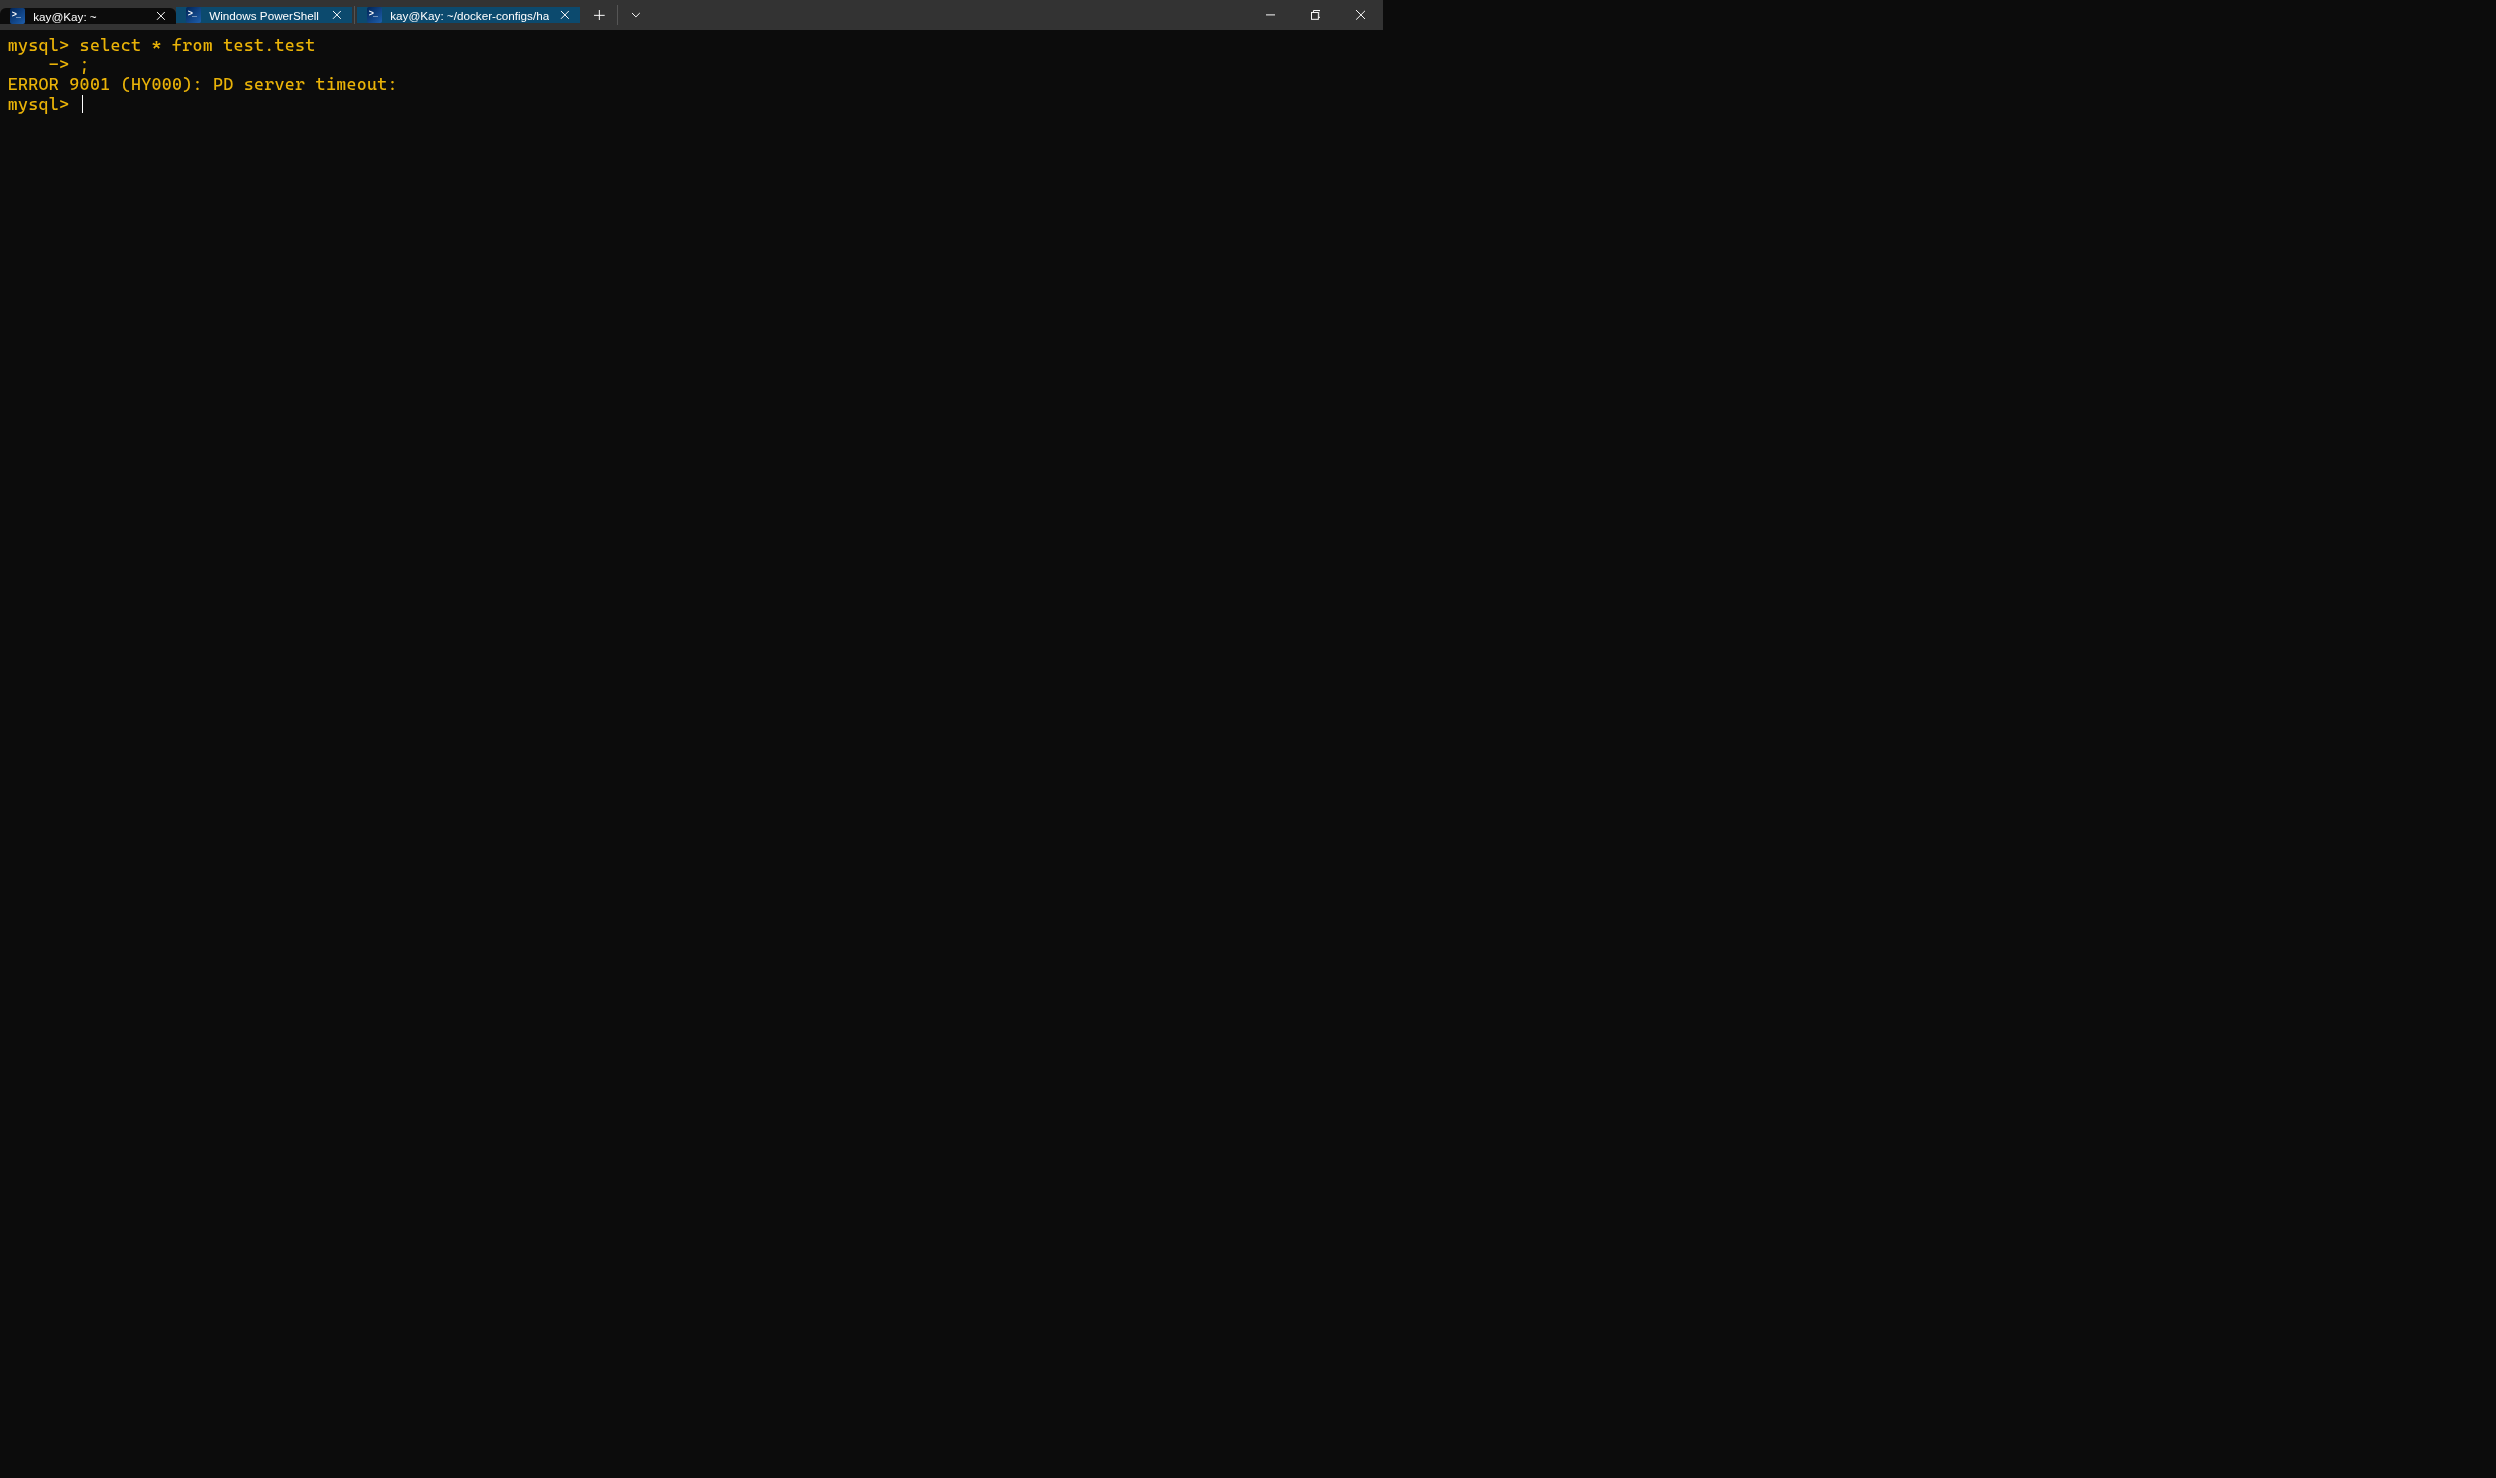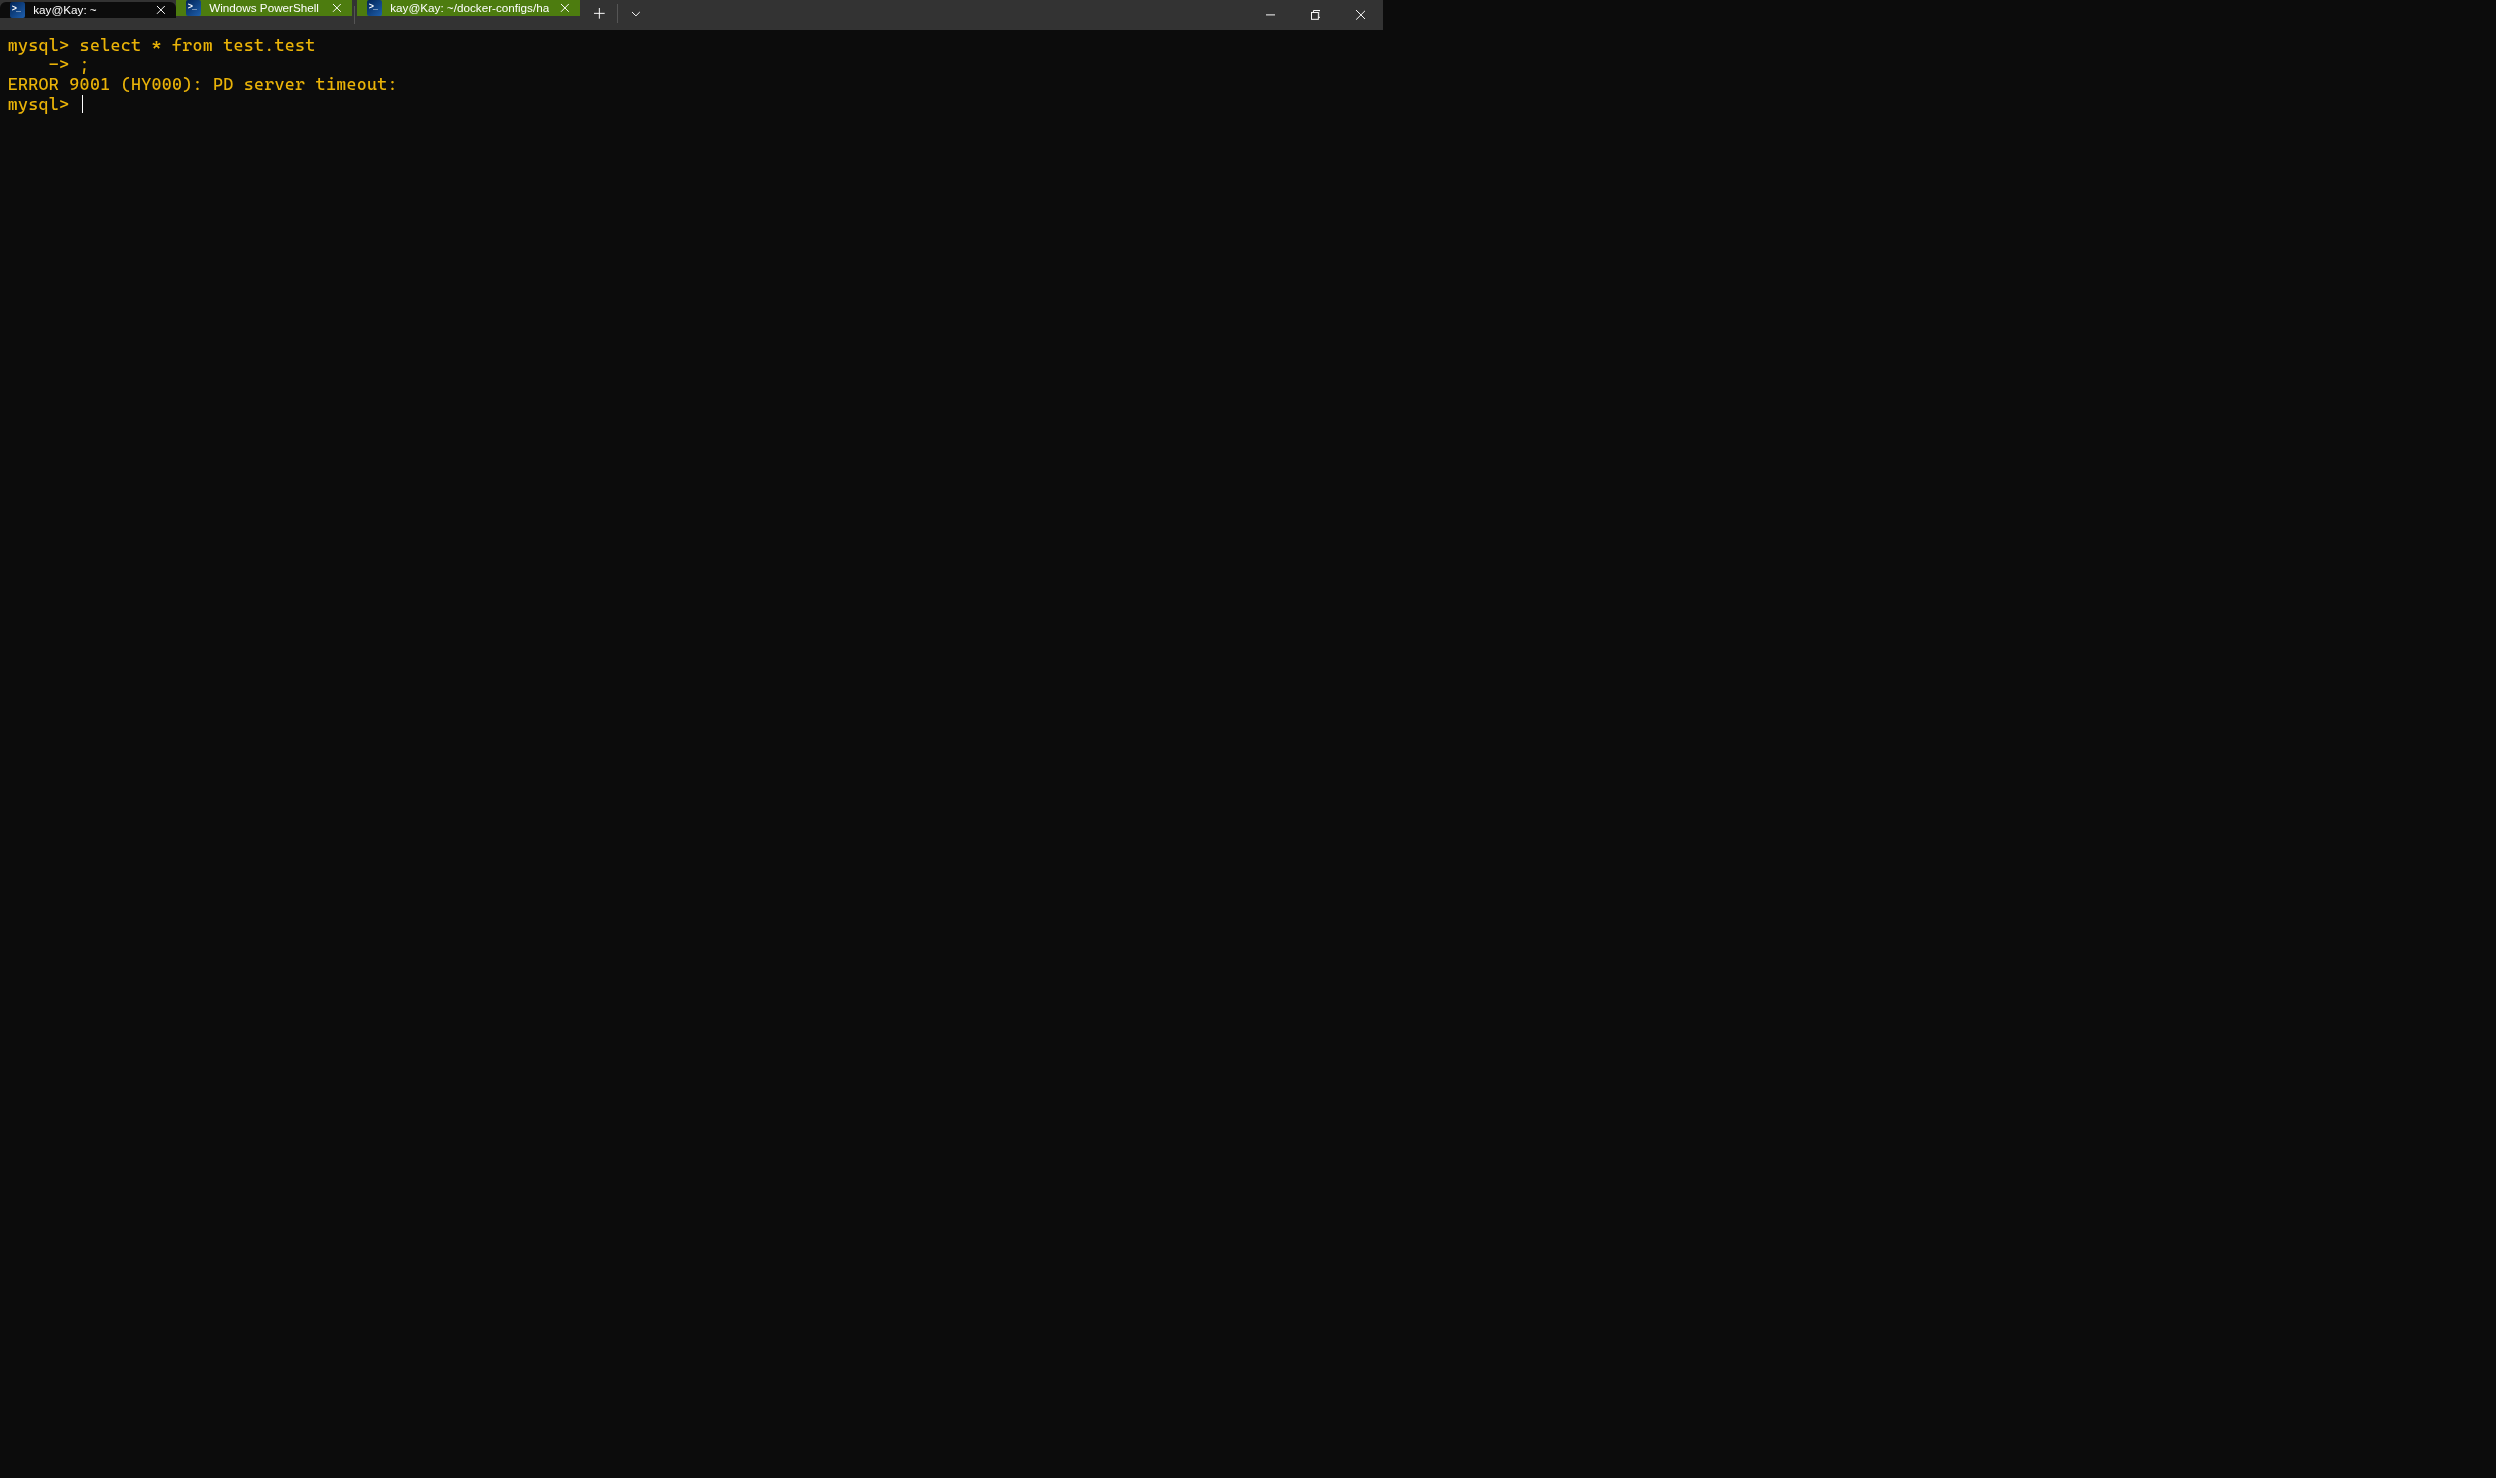--- a/index.html
+++ b/index.html
@@ -20,31 +20,31 @@
     .titlebar {
       display: flex;
       height: 30px;
       background: #333333;
       align-items: stretch;
       justify-content: space-between;
     }
     
     .tabs-container {
       display: flex;
-      align-items: flex-start;
+      align-items: center;
       flex: 1;
     }
     
     .tab {
       display: flex;
       align-items: center;
       padding: 0 7.8px 0 9.8px;
       min-width: 176px;
       max-width: 226px;
-      background: #4d7c0f;
+      background: #0c4a6e;
       position: relative;
       cursor: pointer;
       gap: 7.8px;
     }
     
     .tab.active {
       background: #0c0c0c;
       border-top-left-radius: 5.9px;
       border-top-right-radius: 5.9px;
       margin-top: 2px;

